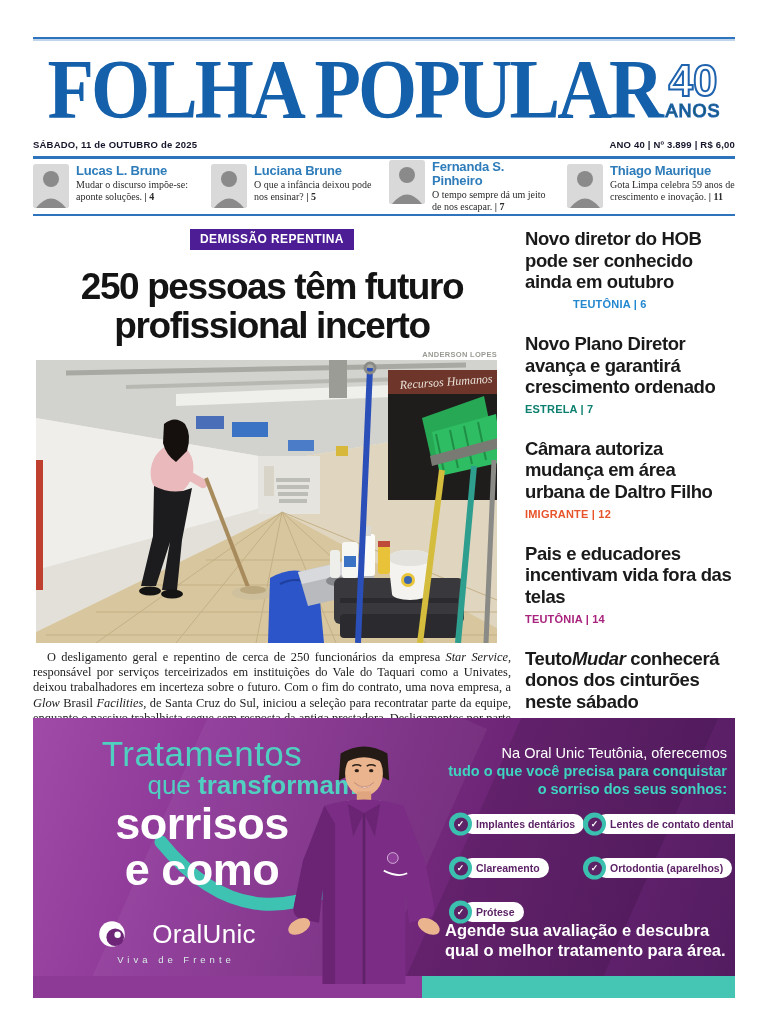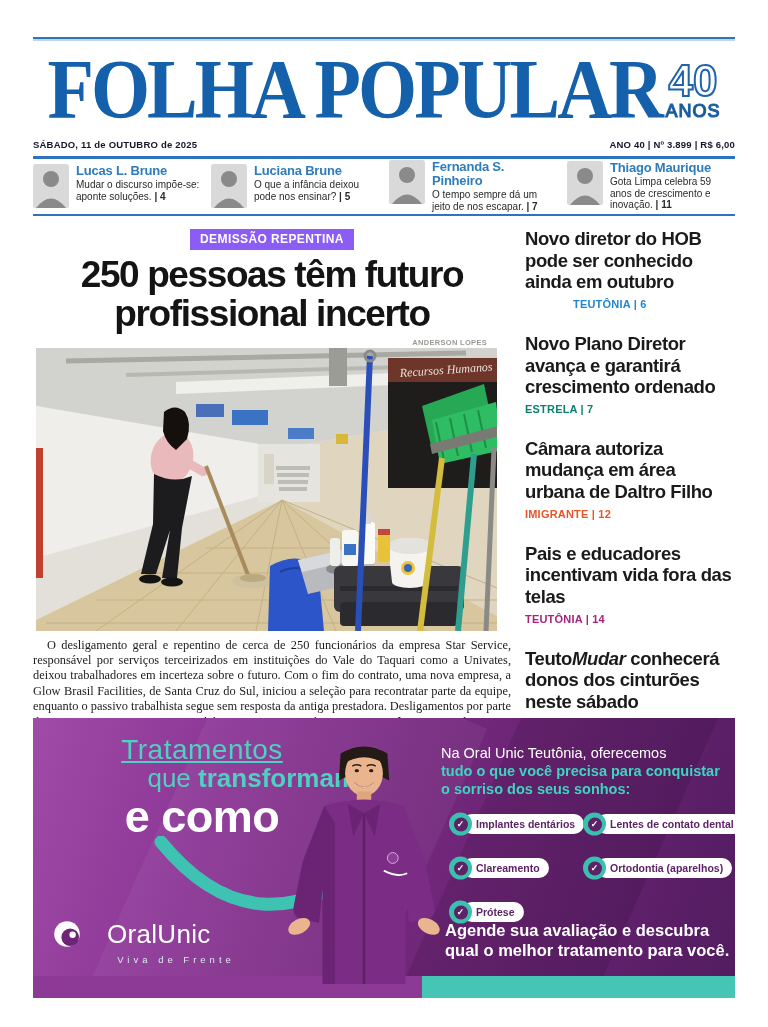--- a/index.html
+++ b/index.html
@@ -20,65 +20,65 @@
             font-size:9.5px;font-weight:700;color:#14142a;letter-spacing:.2px;}
 
   
   .columnists{position:absolute;top:156px;left:33px;right:33px;height:48px;
               border-top:3px solid #2d74bd;border-bottom:2px solid #2d74bd;
               display:flex;align-items:center;gap:10px;padding:3px 0 4px;}
   .columnist{flex:1;display:flex;gap:7px;align-items:flex-start;min-width:0;}
   .columnist-photo{width:36px;height:44px;flex:none;border-radius:3px;overflow:hidden;
                    background:linear-gradient(#f3f3f3,#c6c6c6);display:block;}
   .columnist-name{font-size:13px;font-weight:700;color:#2e7cba;letter-spacing:-.2px;line-height:1.1;}
-  .columnist-teaser{font-family:Liberation Sans, sans-serif;font-size:10px;color:#2a2a2a;line-height:1.16;margin-top:1px;}
+  .columnist-teaser{font-family:Liberation Serif, serif;font-size:10px;color:#2a2a2a;line-height:1.16;margin-top:1px;}
   .columnist-page{font-weight:700;}
 
   
   .lead{position:absolute;left:33px;top:229px;width:478px;}
-  .lead-tag{display:table;margin:0 auto;background:#8b5cf6;color:#fff;font-weight:700;
+  .lead-tag{display:table;margin:0 auto;background:#4c1d95;color:#fff;font-weight:700;
             font-size:12px;line-height:1;padding:4px 10px 5px;letter-spacing:.4px;}
-  .lead-headline{margin-top:6px;text-align:center;font-size:37px;line-height:1.05;font-weight:700;
+  .lead-headline{margin-top:18px;text-align:center;font-size:37px;line-height:1.05;font-weight:700;
                  color:#141414;letter-spacing:-1.4px;}
   .lead-credit{text-align:right;font-size:7.5px;font-weight:700;color:#9a9a94;margin-top:4px;
-               margin-right:24px;letter-spacing:.3px;}
+               margin-right:14px;letter-spacing:.3px;}
   .lead-photo{position:relative;width:461px;height:283px;margin-left:3px;margin-top:1px;
               background:#d8d2c6;overflow:hidden;}
   .lead-photo svg{display:block;}
   .lead-body{margin-top:7px;font-family:"Liberation Serif",serif;font-size:12.4px;line-height:1.24;
              color:#1b1b1b;text-align:justify;text-indent:14px;}
-  .body-italic{}
+  .body-italic{font-style:italic;}
   .body-bold{font-weight:700;}
 
   
   .sidebar{position:absolute;left:525px;top:228px;width:213px;}
   .story{margin-bottom:23px;}
   .story-title{font-size:18.5px;font-weight:700;line-height:1.17;color:#1a1a1a;letter-spacing:-.4px;}
   .story-title .ital{font-style:italic;}
   .story-kicker{margin-top:5px;font-size:11px;font-weight:700;letter-spacing:.2px;}
 
   
   .ad{position:absolute;left:33px;top:718px;width:702px;height:280px;overflow:hidden;
       background:linear-gradient(108deg,#a14ba8 0%,#8b3695 26%,#702679 58%,#521c60 100%);}
   .ad-sheen1{position:absolute;left:120px;top:-60px;width:260px;height:420px;background:rgba(255,255,255,.05);
              transform:rotate(24deg);}
   .ad-sheen2{position:absolute;left:430px;top:-80px;width:180px;height:460px;background:rgba(0,0,0,.10);
              transform:rotate(24deg);}
   .ad-left{position:absolute;left:14px;top:18px;width:310px;text-align:center;z-index:3;}
-  .ad-l1{font-size:28px;color:#4fd0c0;letter-spacing:.5px;line-height:1.0;text-decoration:underline;}
+  .ad-l1{font-size:35px;color:#4fd0c0;letter-spacing:.5px;line-height:1.0;}
   .ad-l2{font-size:26px;color:#4fd0c0;line-height:1.15;text-align:right;}
   .ad-l2 b{font-weight:800;}
   .ad-big{font-size:45px;font-weight:800;color:#fff;line-height:1.02;letter-spacing:-.5px;}
   .ad-arc{position:absolute;left:118px;top:118px;z-index:2;}
   .ad-logo{position:absolute;left:18px;top:200px;width:250px;z-index:3;text-align:center;}
-  .ad-logo-row{display:flex;align-items:center;justify-content:flex-start;gap:24px;}
+  .ad-logo-row{display:flex;align-items:center;justify-content:center;gap:24px;}
   .ad-brand{font-size:26px;color:#fff;font-weight:400;letter-spacing:.3px;}
   .ad-tagline{margin-top:4px;font-size:9.5px;color:#d9ece8;letter-spacing:4px;}
   .ad-man{position:absolute;left:250px;bottom:14px;width:162px;height:258px;z-index:4;}
-  .ad-right{position:absolute;left:408px;top:26px;width:286px;z-index:3;color:#fff;}
+  .ad-right{position:absolute;left:408px;top:26px;width:286px;z-index:3;color:#fff;text-align:right;}
   .ad-intro{font-size:14.5px;line-height:1.25;}
   .ad-intro-bold{font-size:14.5px;font-weight:800;color:#3ed4c0;line-height:1.25;}
   .chips{margin-top:15px;margin-left:8px;display:grid;grid-template-columns:132px 1fr;gap:22px 2px;}
   .chip{position:relative;height:22px;}
   .chip-check{position:absolute;left:0;top:50%;transform:translateY(-50%);width:23px;height:23px;border-radius:50%;
               background:#3bbfae;display:flex;align-items:center;justify-content:center;z-index:2;}
   .chip-check-inner{width:14px;height:14px;border-radius:50%;background:#5c2366;color:#fff;font-size:9px;
               font-weight:700;display:flex;align-items:center;justify-content:center;line-height:1;}
   .chip-pill{position:absolute;left:13px;top:50%;transform:translateY(-50%);background:#fff;color:#5c2366;
              font-weight:700;font-size:10.5px;padding:4px 9px 4px 14px;border-radius:12px;white-space:nowrap;}
@@ -297,20 +297,21 @@
     </div>
   </div>
 
   <div class="ad">
     <div class="ad-sheen1"></div>
     <div class="ad-sheen2"></div>
 
     <div class="ad-left">
       <div class="ad-l1">Tratamentos</div>
       <div class="ad-l2"><span>que </span><b>transformam</b></div>
+      <div class="ad-big">sorrisos</div>
       <div class="ad-big">e como</div>
     </div>
 
     <svg class="ad-arc" width="235" height="105" viewBox="0 0 235 105">
       <path d="M10 6 Q105 122 226 22" fill="none" stroke="#3ec3b2" stroke-width="13" stroke-linecap="round"></path>
     </svg>
 
     <div class="ad-logo">
       <div class="ad-logo-row">
         <svg width="32" height="32" viewBox="0 0 40 40">
@@ -375,19 +376,19 @@
           <span class="chip-pill">Ortodontia (aparelhos)</span>
         </div>
         <div class="chip">
           <span class="chip-check">
               <span class="chip-check-inner">✓</span>
             </span>
           <span class="chip-pill">Prótese</span>
         </div>
       </div>
     </div>
-    <div class="ad-cta">Agende sua avaliação e descubra qual o melhor tratamento para você.</div>
+    <div class="ad-cta">Agende sua avaliação e descubra qual o melhor tratamento para área.</div>
 
     <div class="band-purple"></div>
     <div class="band-teal"></div>
   </div>
 
 </div>
 
 </body></html>

